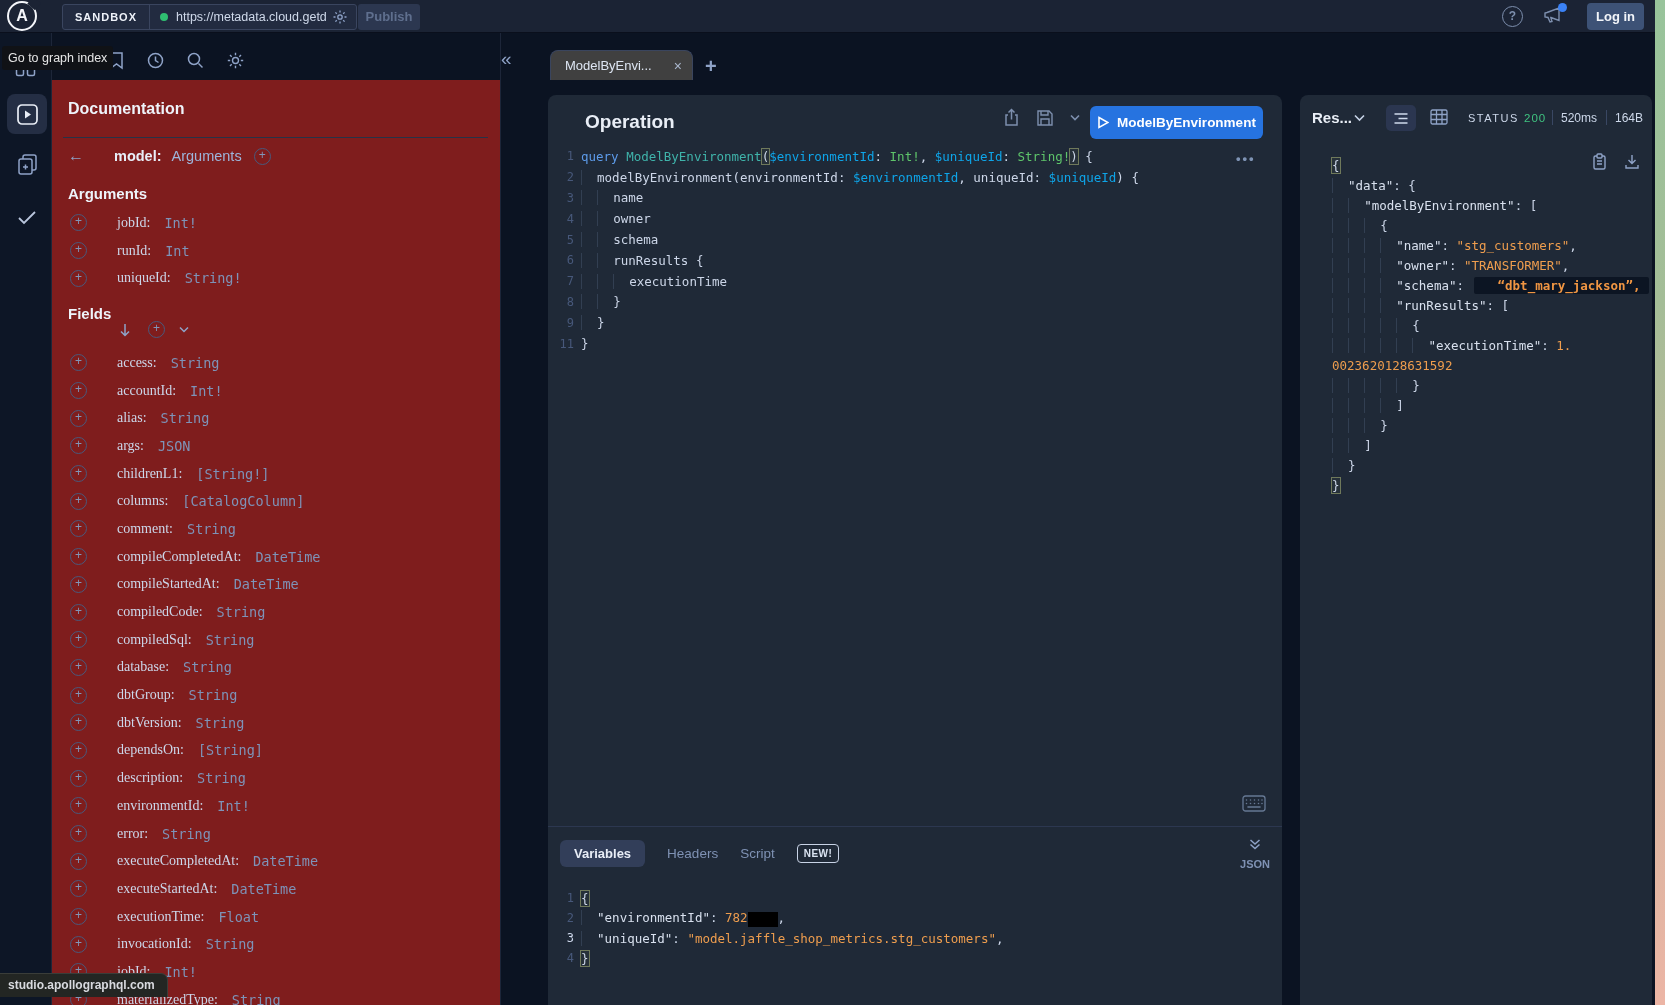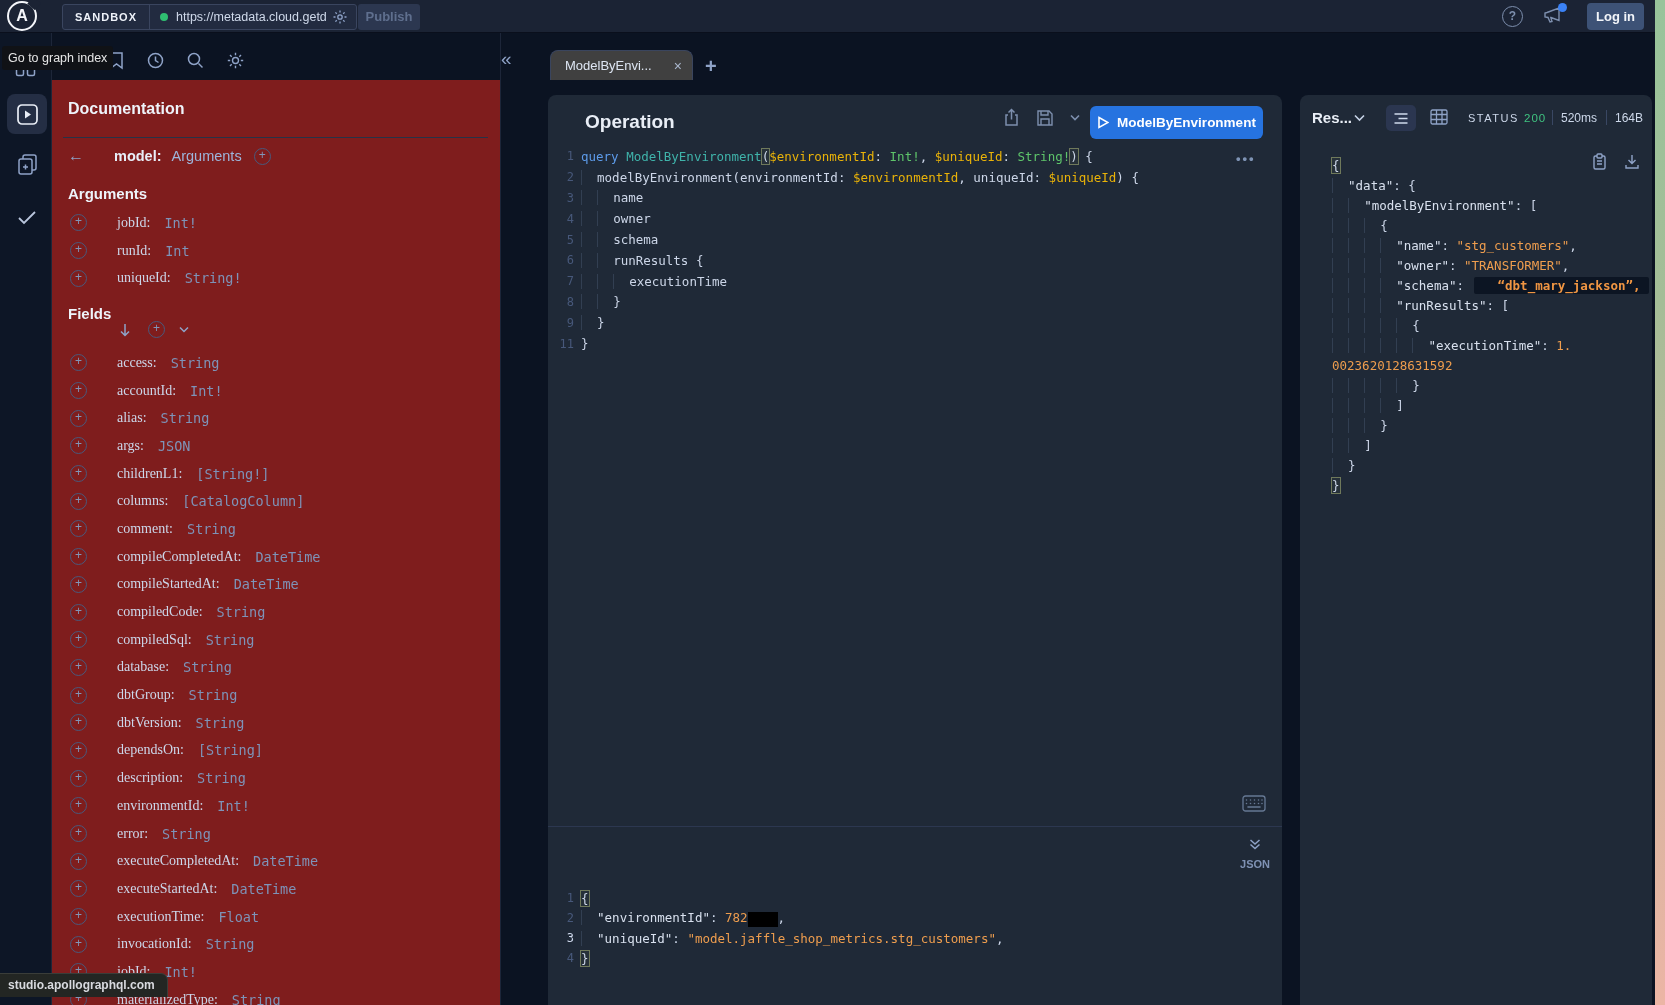--- a/index.html
+++ b/index.html
@@ -65,21 +65,21 @@
   .op-dots { position:absolute; left:688px; top:56px; color:#7e93b4; font-size:13px; letter-spacing:2px; font-weight:bold; }
   .kbd-icon { position:absolute; left:694px; top:700px; color:#667894; }
 
   
   .code { font-family:"DejaVu Sans Mono", monospace; font-size:12.5px; }
   .cl { display:flex; height:20.8px; align-items:center; }
   .cl20 .cl { height:20px; }
   .ln { flex:none; width:26px; text-align:right; color:#47587a; font-size:12px; }
   .ln-active { color:#cdd7ea; }
   .ct { margin-left:7px; white-space:pre; }
-  .kw { color:#5d9bea; } .nm { color:#3fb3aa; } .vr { color:#eab308; } .ty { color:#5ec46a; }
+  .kw { color:#5d9bea; } .nm { color:#3fb3aa; } .vr { color:#0ea5e9; } .ty { color:#5ec46a; }
   .tx { color:#ccd6e8; } .ky { color:#d8e0ee; } .vl { color:#ee9d4e; } .pn { color:#ccd6e8; }
   .bm { outline:1px solid rgba(165,175,115,0.6); background:rgba(130,140,90,0.08); }
   .ind { display:inline-block; border-left:1px solid rgba(120,140,180,0.22); }
   .rd { display:inline-block; width:30px; height:15px; background:#000; vertical-align:-2px; }
   .hl { display:inline-block; background:#0c1523; color:#f09643; font-weight:bold; padding:1px 8px 1px 24px; margin-left:2px; border-radius:2px; }
   .op-editor { position:absolute; left:0; top:51px; width:100%; }
   .vars-editor { position:absolute; left:0; top:793px; width:100%; }
   .resp-editor { position:absolute; left:25px; top:60px; }
 
   
@@ -439,20 +439,26 @@
         </div>
       </div>
     <div class="kbd-icon">
       <svg width="24" height="17" viewBox="0 0 24 17" fill="none" stroke="#667894" stroke-width="1.3">
           <rect x="1" y="1" width="22" height="15" rx="2.5"></rect>
           <path d="M4.5 5h.01M8.5 5h.01M12.5 5h.01M16.5 5h.01M20 5h.01M4.5 8.5h.01M8.5 8.5h.01M12.5 8.5h.01M16.5 8.5h.01M20 8.5h.01M6 12h12" stroke-linecap="round" stroke-width="1.6"></path>
         </svg>
     </div>
 
     <div class="vars-divider"></div>
+    <div class="vars-tabs">
+      <span class="vtab-active">Variables</span>
+      <span class="vtab">Headers</span>
+      <span class="vtab">Script</span>
+      <span class="new-badge">NEW!</span>
+    </div>
     <div class="vars-collapse">
       <svg width="14" height="14" viewBox="0 0 14 14" fill="none" stroke="#8fa3c8" stroke-width="1.5">
           <path d="M2.5 3l4.5 4 4.5-4M2.5 7.5l4.5 4 4.5-4"></path>
         </svg>
     </div>
     <div class="json-label">JSON</div>
     <div class="vars-editor code cl20">
         <div class="cl">
           <span class="ln">1</span>
           <span class="ct"><span class="pn bm">{</span></span>

